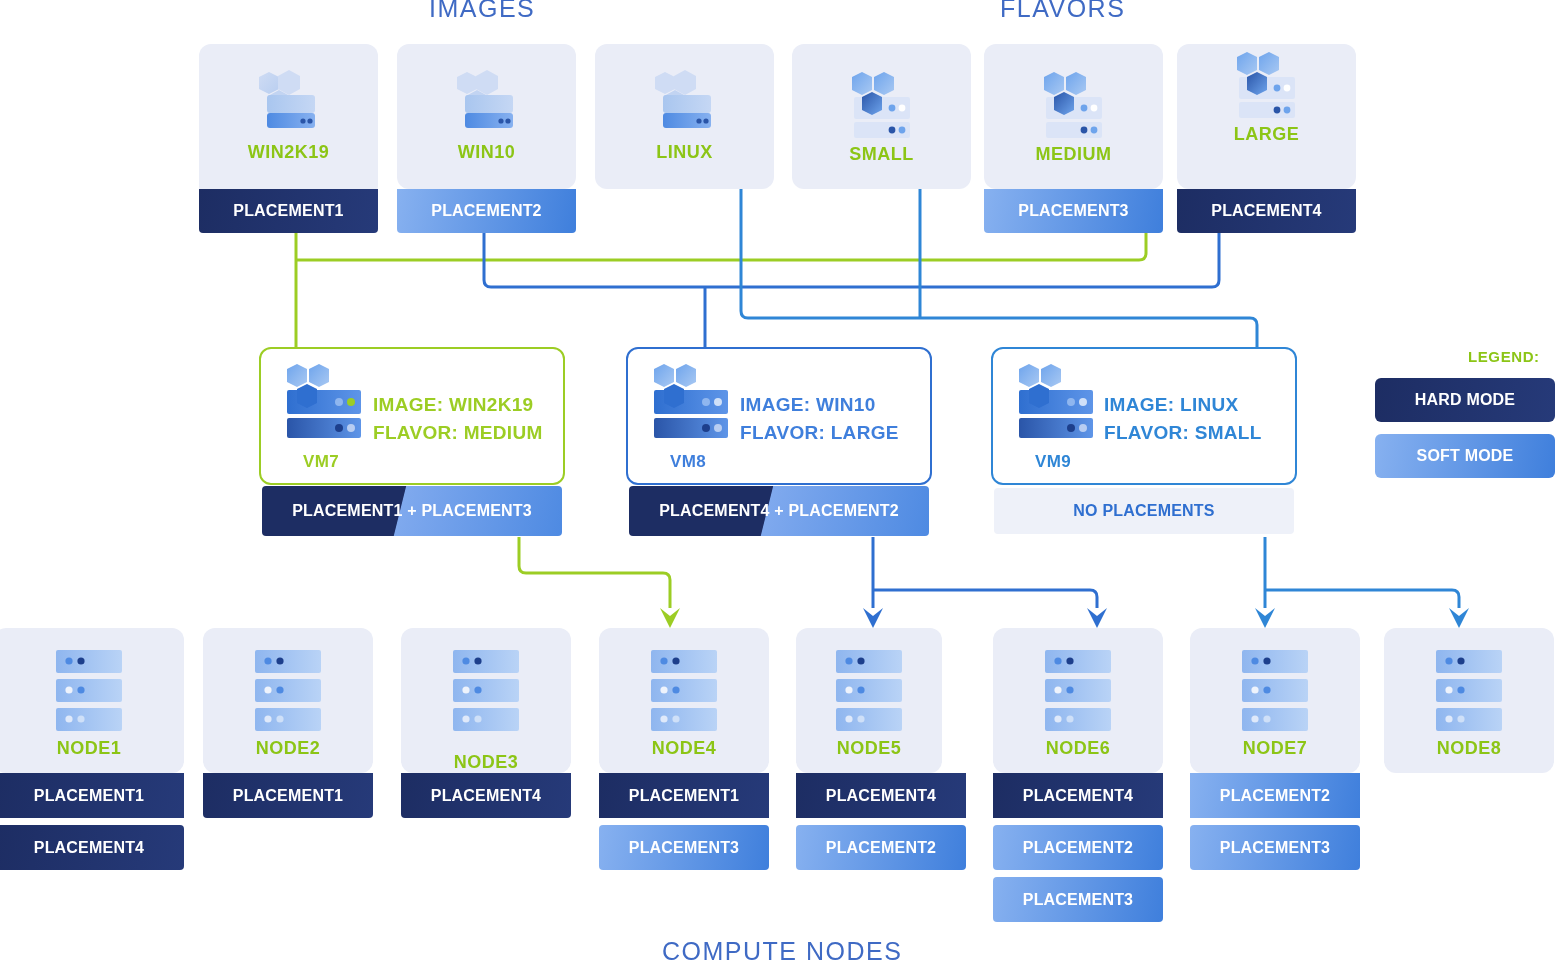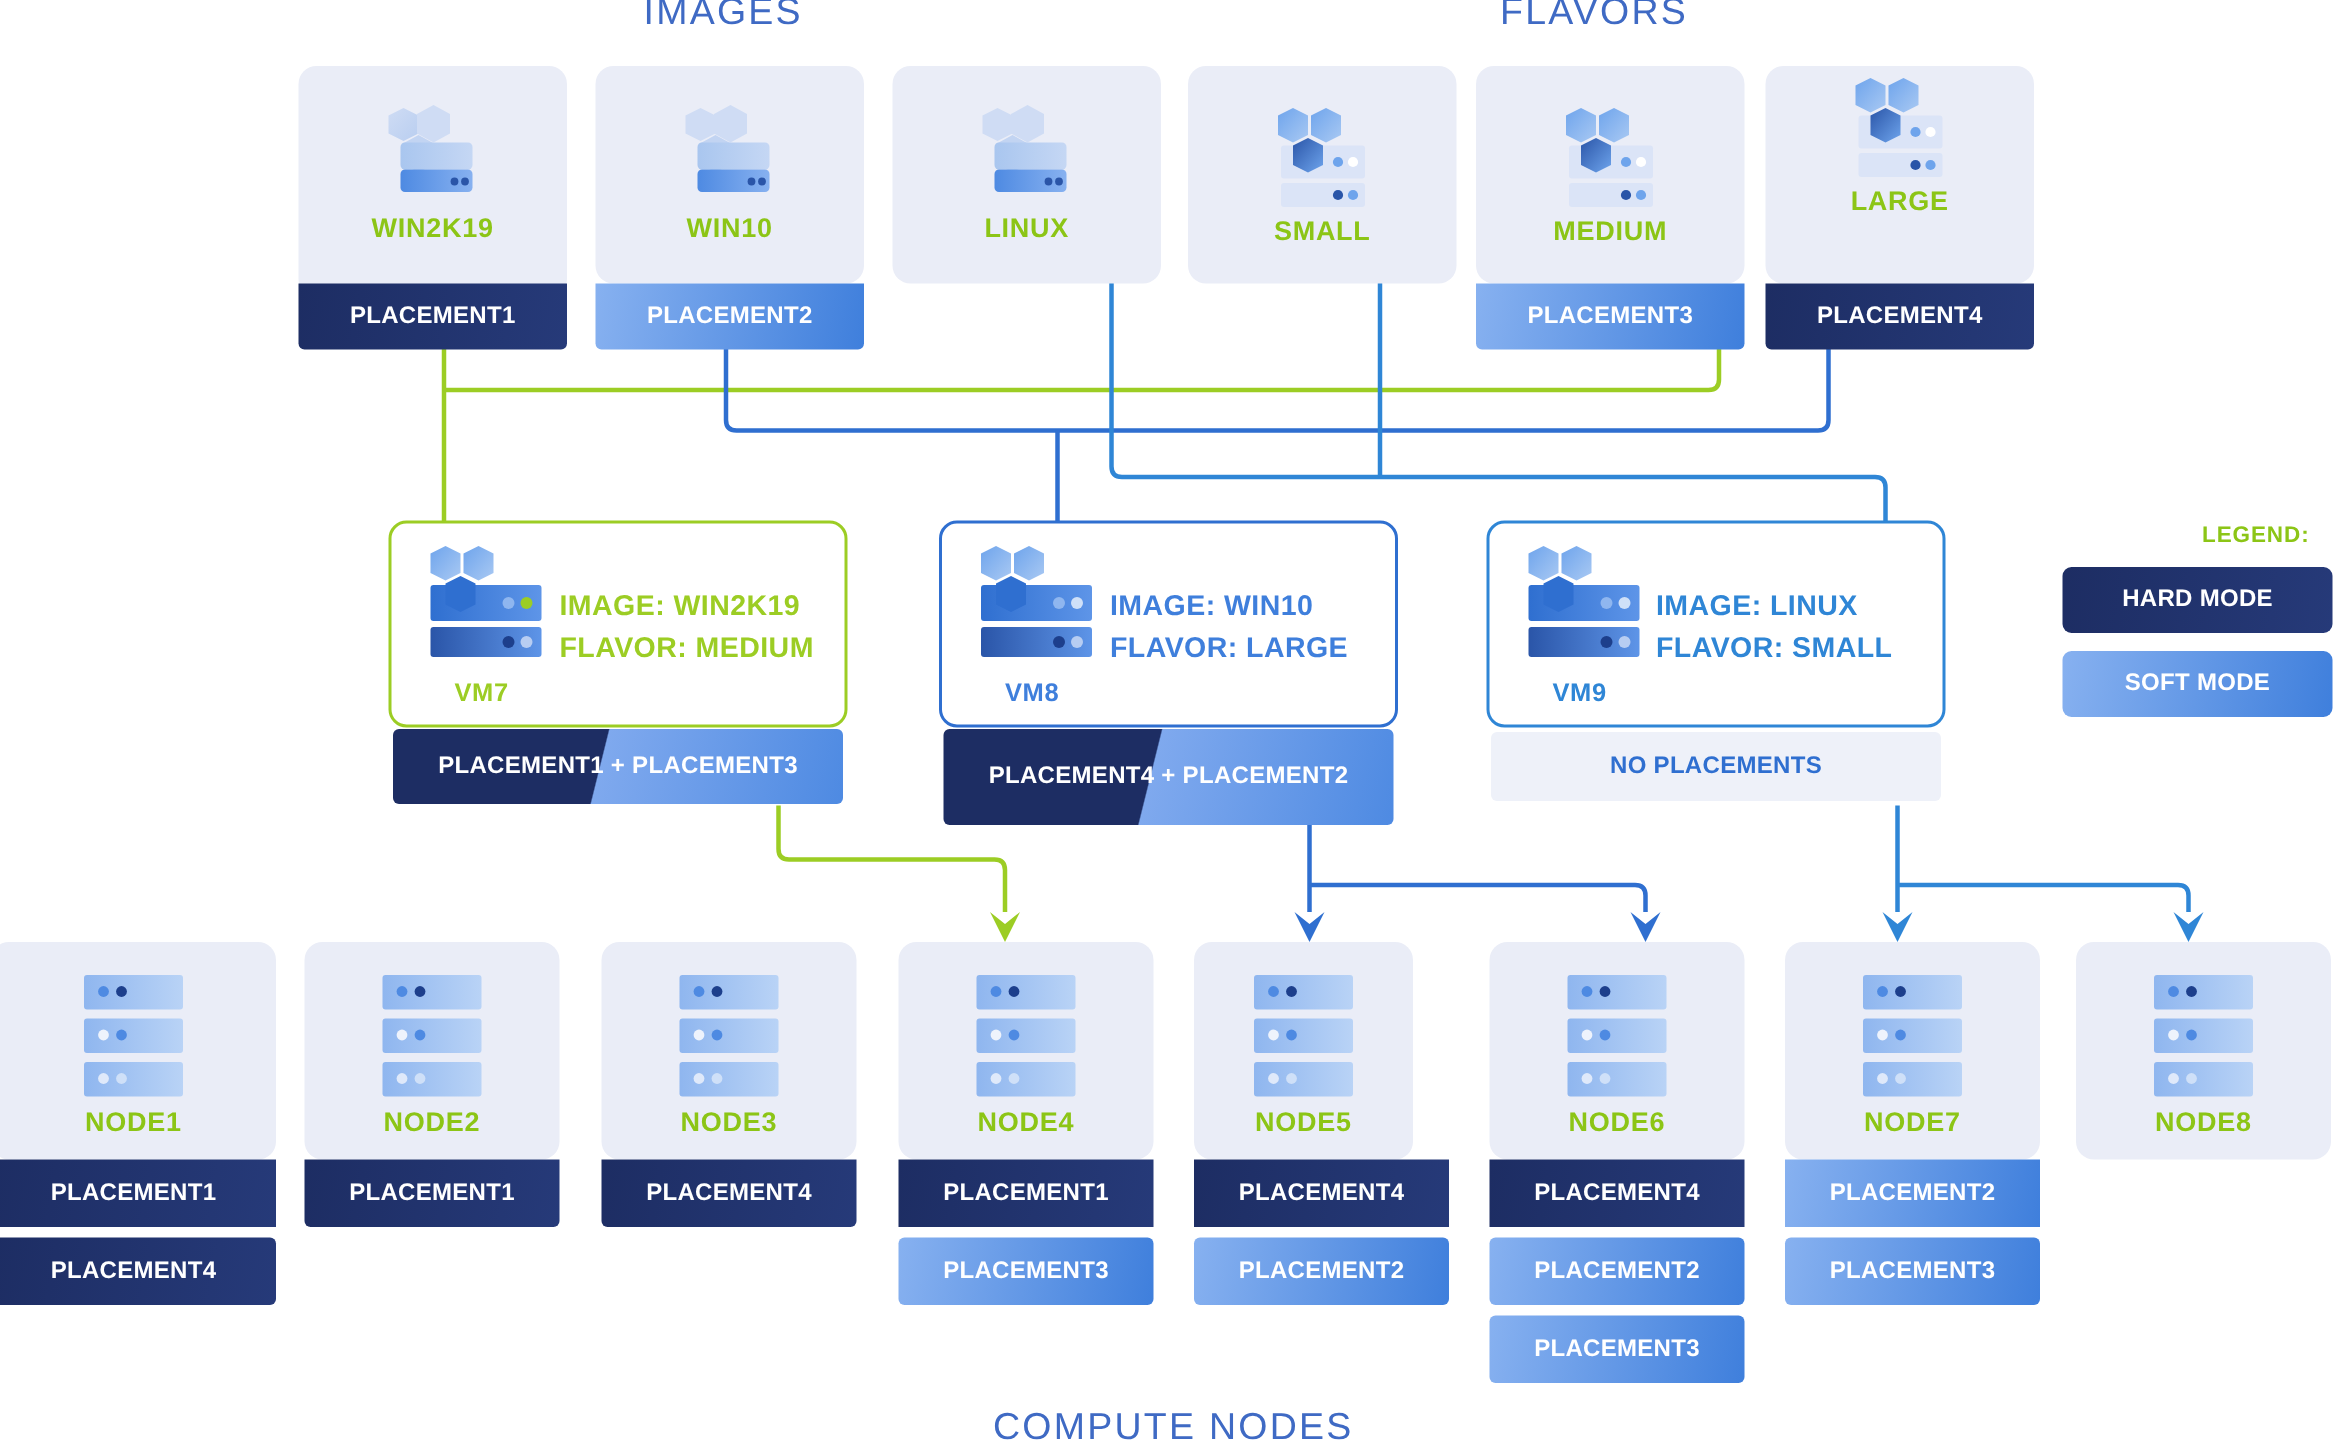--- a/index.html
+++ b/index.html
@@ -273,21 +273,21 @@
       <circle cx="56" cy="40" r="4" fill="#8fb6ef"></circle>
         <circle cx="68" cy="40" r="4" fill="#cfe0f8"></circle>
       <rect x="4" y="56" width="74" height="20" rx="2" fill="url(#vg3)"></rect>
       <circle cx="56" cy="66" r="4" fill="#1d3f8c"></circle>
         <circle cx="68" cy="66" r="4" fill="#b7cdf2"></circle>
     </svg>
   </span>
   <span class="vm-spec c-navy" style="left:740px; top:394px;">IMAGE: WIN10</span>
   <span class="vm-spec c-navy" style="left:740px; top:422px;">FLAVOR: LARGE</span>
   <span class="vm-name c-navy" style="left:670px; top:452px;">VM8</span>
-  <div class="chip split" style="left:629px; top:486px; width:300px; height:64px; border-radius:4px;">PLACEMENT4 + PLACEMENT2</div>
+  <div class="chip split" style="left:629px; top:486px; width:300px; height:50px; border-radius:4px;">PLACEMENT4 + PLACEMENT2</div>
 
   <div class="vmbox" style="left:991px; top:347px; width:306px; height:138px;"></div>
   <span style="position:absolute; left:1015px; top:362px;">
     <svg class="icon" width="86" height="80" viewBox="0 0 86 80">
       <path d="M14 2 L24 7 L24 20 L14 25 L4 20 L4 7 Z" fill="url(#vg1)"></path>
       <path d="M36 2 L46 7 L46 20 L36 25 L26 20 L26 7 Z" fill="url(#vg1)"></path>
       <rect x="4" y="28" width="74" height="24" rx="2" fill="url(#vg2)"></rect>
       <path d="M24 22 L34 27 L34 41 L24 46 L14 41 L14 27 Z" fill="#2f6fd0"></path>
       <circle cx="56" cy="40" r="4" fill="#8fb6ef"></circle>
         <circle cx="68" cy="40" r="4" fill="#cfe0f8"></circle>
@@ -341,21 +341,21 @@
           <circle cx="31" cy="42" r="3.6" fill="#4e8ae2"></circle>
         <rect x="6" y="60" width="66" height="23" rx="2" fill="url(#ng)"></rect>
         <circle cx="19" cy="71" r="3.6" fill="#dfe9fa"></circle>
           <circle cx="31" cy="71" r="3.6" fill="#cfe0f8"></circle>
       </svg>
     </span>
     <span class="caption" style="margin-top:4px;">NODE2</span>
   </div>
   <div class="chip hard topflat" style="left:203px; top:773px; width:170px; height:45px;">PLACEMENT1</div>
 
-  <div class="card" style="left:401px; top:628px; width:170px; height:145px; padding-top:20px;">
+  <div class="card" style="left:401px; top:628px; width:170px; height:145px; padding-top:20px;justify-content:space-between;">
     <span>
       <svg class="icon" width="78" height="86" viewBox="0 0 78 86">
         <rect x="6" y="2" width="66" height="23" rx="2" fill="url(#ng)"></rect>
         <circle cx="19" cy="13" r="3.6" fill="#4e8ae2"></circle>
           <circle cx="31" cy="13" r="3.6" fill="#1d3f8c"></circle>
         <rect x="6" y="31" width="66" height="23" rx="2" fill="url(#ng)"></rect>
         <circle cx="19" cy="42" r="3.6" fill="#eef3fc"></circle>
           <circle cx="31" cy="42" r="3.6" fill="#4e8ae2"></circle>
         <rect x="6" y="60" width="66" height="23" rx="2" fill="url(#ng)"></rect>
         <circle cx="19" cy="71" r="3.6" fill="#dfe9fa"></circle>

